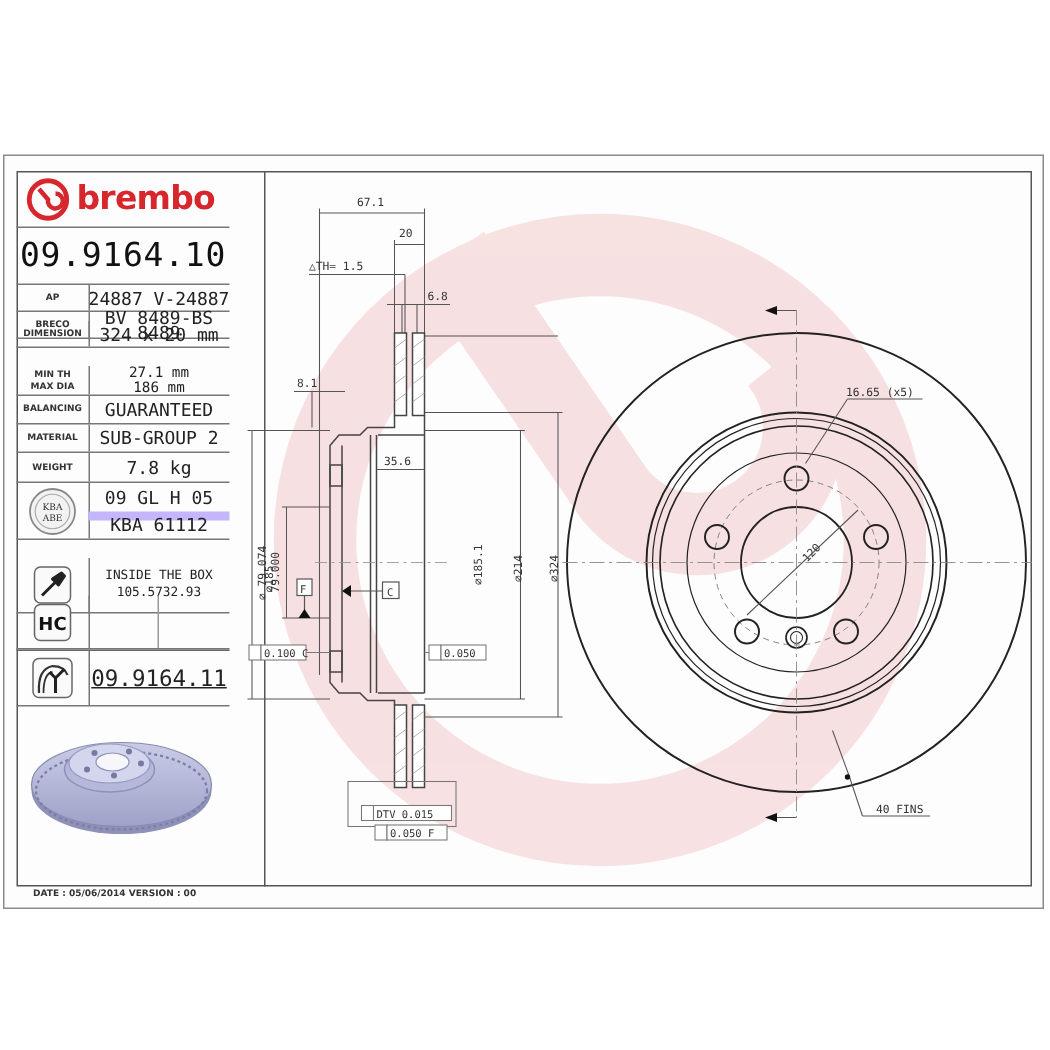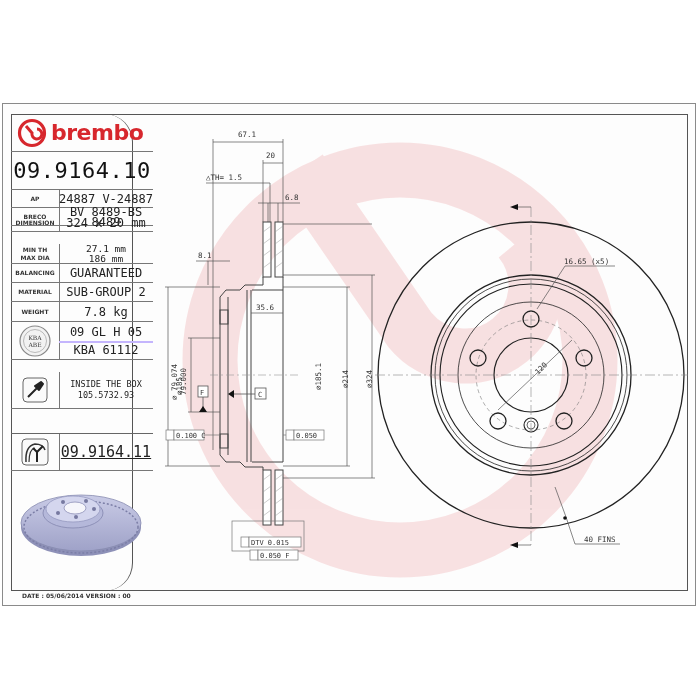--- a/index.html
+++ b/index.html
@@ -1,19 +1,19 @@
 <!DOCTYPE html>
 <html><head>
 <meta charset="utf-8">
 <style>
   html, body { margin:0; padding:0; background:#ffffff; }
   body { width:700px; height:700px; position:relative; overflow:hidden; font-family:"DejaVu Sans Mono", monospace; color:#222; }
   .outer { position:absolute; left:2px; top:103px; width:694px; height:503px; border:1px solid #8a8a8a; box-sizing:border-box; background:#fdfdfd; }
   .inner { position:absolute; left:11px; top:114px; width:677px; height:477px; border:1.5px solid #555; box-sizing:border-box; }
-  .panel { position:absolute; left:11px; top:114px; width:122px; height:477px; border-right:1.5px solid #555; box-sizing:border-box;border-radius:28px; }
+  .panel { position:absolute; left:11px; top:114px; width:166px; height:477px; border-right:1.5px solid #555; box-sizing:border-box; }
   .row { position:absolute; left:0; width:142px; border-bottom:1px solid #777; box-sizing:border-box; }
   .lbl { position:absolute; left:0; top:0; bottom:0; width:48px; border-right:1px solid #777; display:flex; align-items:center; justify-content:center; font-size:6px; font-weight:bold; text-align:center; line-height:8px; color:#333; font-family:"DejaVu Sans", sans-serif; }
   .val { position:absolute; left:48px; right:0; top:0; bottom:0; display:flex; align-items:center; justify-content:center; font-size:12px; text-align:center; line-height:10px; color:#222; }
   .val2 { flex-direction:column; font-size:9.5px; }
   .logo { display:flex; align-items:center; padding-left:6px; }
   .logo-text { font-family:"DejaVu Sans", sans-serif; font-weight:bold; font-size:22px; color:#d7272d; letter-spacing:-0.5px; margin-left:4px; }
   .partno { display:flex; align-items:center; justify-content:center; font-size:22px; color:#111; letter-spacing:0.5px; }
   .iconcell { position:absolute; left:0; top:0; bottom:0; width:48px; border-right:1px solid #777; display:flex; align-items:center; justify-content:center; }
   .footer { position:absolute; left:22px; top:592px; font-size:6px; font-weight:bold; color:#333; font-family:"DejaVu Sans", sans-serif; }
   .drawing { position:absolute; left:153px; top:114px; width:535px; height:477px; }
@@ -73,37 +73,46 @@
 
   <div class="row" style="top:208px;height:38px;">
     <div class="iconcell">
       <svg width="34" height="34" viewBox="0 0 34 34">
         <circle cx="17" cy="17" r="15" fill="#f2f2f2" stroke="#888" stroke-width="1.2"></circle>
         <circle cx="17" cy="17" r="11.5" fill="none" stroke="#aaa" stroke-width="0.8"></circle>
         <text x="17" y="16" text-anchor="middle" font-family="DejaVu Serif, serif" font-size="6" fill="#333">KBA</text>
         <text x="17" y="23" text-anchor="middle" font-family="DejaVu Serif, serif" font-size="6" fill="#333">ABE</text>
       </svg>
     </div>
-    <div class="val" style="bottom:auto;height:19px;border-bottom:2px solid #c4b5fd;">09 GL H 05</div>
+    <div class="val" style="bottom:auto;height:19px;border-bottom:6px solid #c4b5fd;">09 GL H 05</div>
     <div class="val" style="top:19px;">KBA 61112</div>
   </div>
 
   <div class="row" style="top:258px;height:37px;">
     <div class="iconcell">
       <svg width="26" height="26" viewBox="0 0 26 26">
         <rect x="1" y="1" width="24" height="24" rx="4" fill="#fafafa" stroke="#666" stroke-width="1"></rect>
         <path d="M6 20 L15 11 L13 9 L19 5 L21 7 L17 13 L15 11" fill="#222" stroke="#222" stroke-width="2" stroke-linejoin="round"></path>
       </svg>
     </div>
     <div class="val val2" style="font-size:8.5px;line-height:11px;">
       <span>INSIDE THE BOX</span>
       <span>105.5732.93</span>
     </div>
   </div>
 
+  <div class="row" style="top:283px;height:36px;">
+    <div class="iconcell">
+      <svg width="26" height="26" viewBox="0 0 26 26">
+        <rect x="1" y="1" width="24" height="24" rx="4" fill="#fafafa" stroke="#666" stroke-width="1"></rect>
+        <text x="13" y="18" text-anchor="middle" font-family="DejaVu Sans, sans-serif" font-weight="bold" font-size="12" fill="#111">HC</text>
+      </svg>
+    </div>
+    <div style="position:absolute;left:94px;top:0;bottom:0;border-left:1px solid #999;"></div>
+  </div>
 
   <div class="row" style="top:319px;height:38px;border-top:1px solid #666;">
     <div class="iconcell">
       <svg width="28" height="28" viewBox="0 0 28 28">
         <rect x="1" y="1" width="26" height="26" rx="4" fill="#fafafa" stroke="#666" stroke-width="1"></rect>
         <path d="M5 24 Q4 8 14 6 Q22 6 24 12" fill="none" stroke="#333" stroke-width="1.5"></path>
         <path d="M8 24 Q8 11 14 10" fill="none" stroke="#333" stroke-width="1.2"></path>
         <path d="M16 24 L16 14 L22 8 M16 14 L12 10" fill="none" stroke="#222" stroke-width="2"></path>
       </svg>
     </div>

